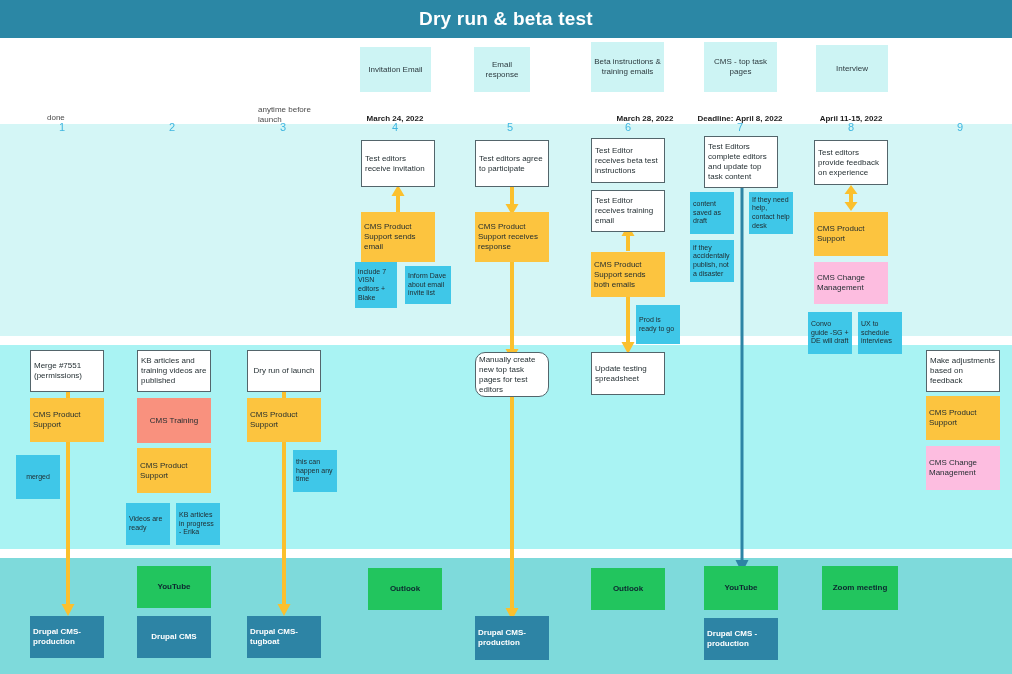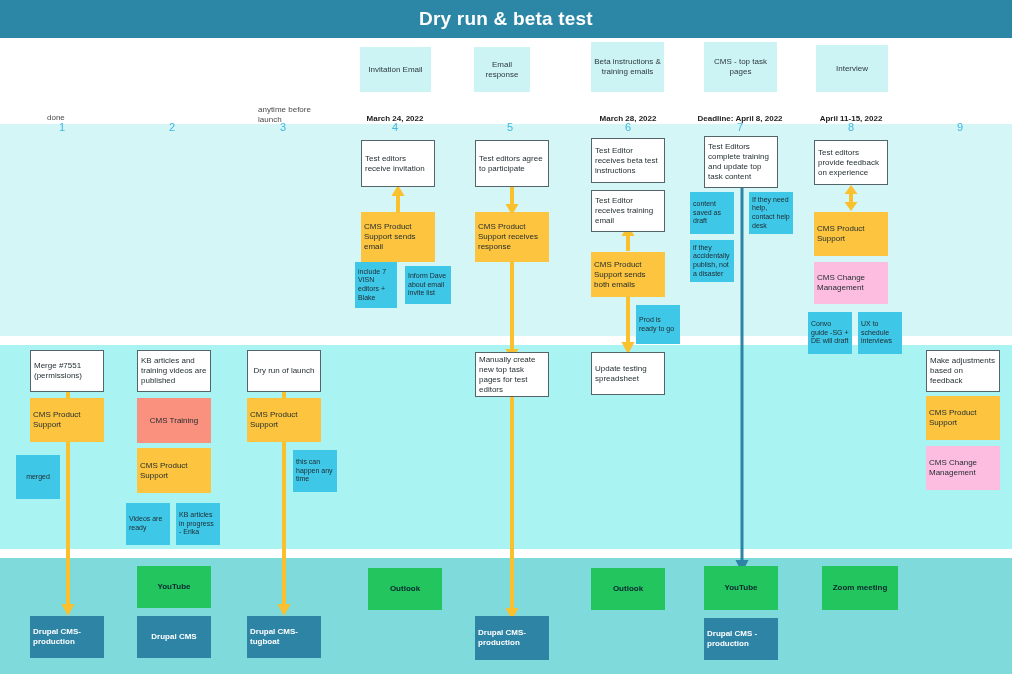--- a/index.html
+++ b/index.html
@@ -178,21 +178,21 @@
 
   <div class="note-label" style="left:47px;top:113px;width:70px;">
     <span>done</span>
   </div>
   <div class="note-label" style="left:258px;top:105px;width:64px;">
     <span>anytime before launch</span>
   </div>
   <div class="date-label" style="left:340px;top:114px;width:110px;">
     <span>March 24, 2022</span>
   </div>
-  <div class="date-label" style="left:573px;top:114px;width:110px;">
+  <div class="date-label" style="left:590px;top:114px;width:110px;">
     <span>March 28, 2022</span>
   </div>
   <div class="date-label" style="left:674px;top:114px;width:132px;">
     <span>Deadline: April 8, 2022</span>
   </div>
   <div class="date-label" style="left:796px;top:114px;width:110px;">
     <span>April 11-15, 2022</span>
   </div>
 
   <div class="col-num" style="left:42px;top:121px;width:40px;"><span>1</span></div>
@@ -303,21 +303,21 @@
     <span>Test Editor receives training email</span>
   </div>
   <div class="card orange" style="left:591px;top:252px;width:74px;height:45px;">
     <span>CMS Product Support sends both emails</span>
   </div>
   <div class="card cyan" style="left:636px;top:305px;width:44px;height:39px;">
     <span>Prod is ready to go</span>
   </div>
 
   <div class="card white" style="left:704px;top:136px;width:74px;height:52px;">
-    <span>Test Editors complete training and update top task content</span>
+    <span>Test Editors complete editors and update top task content</span>
   </div>
   <div class="card cyan" style="left:690px;top:192px;width:44px;height:42px;">
     <span>content saved as draft</span>
   </div>
   <div class="card cyan" style="left:749px;top:192px;width:44px;height:42px;">
     <span>If they need help, contact help desk</span>
   </div>
   <div class="card cyan" style="left:690px;top:240px;width:44px;height:42px;">
     <span>if they accidentally publish, not a disaster</span>
   </div>
@@ -367,21 +367,21 @@
   <div class="card white" style="left:247px;top:350px;width:74px;height:42px;">
     <span>Dry run of launch</span>
   </div>
   <div class="card orange" style="left:247px;top:398px;width:74px;height:44px;">
     <span>CMS Product Support</span>
   </div>
   <div class="card cyan" style="left:293px;top:450px;width:44px;height:42px;">
     <span>this can happen any time</span>
   </div>
 
-  <div class="card white" style="left:475px;top:352px;width:74px;height:45px;">
+  <div class="card white" style="left:475px;top:352px;width:74px;height:45px;border-radius:10px;">
     <span>Manually create new top task pages for test editors</span>
   </div>
 
   <div class="card white" style="left:591px;top:352px;width:74px;height:43px;">
     <span>Update testing spreadsheet</span>
   </div>
 
   <div class="card white" style="left:926px;top:350px;width:74px;height:42px;">
     <span>Make adjustments based on feedback</span>
   </div>

